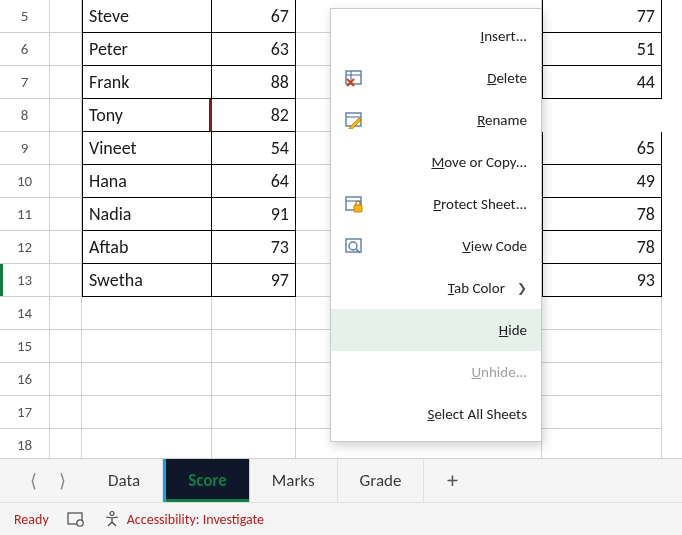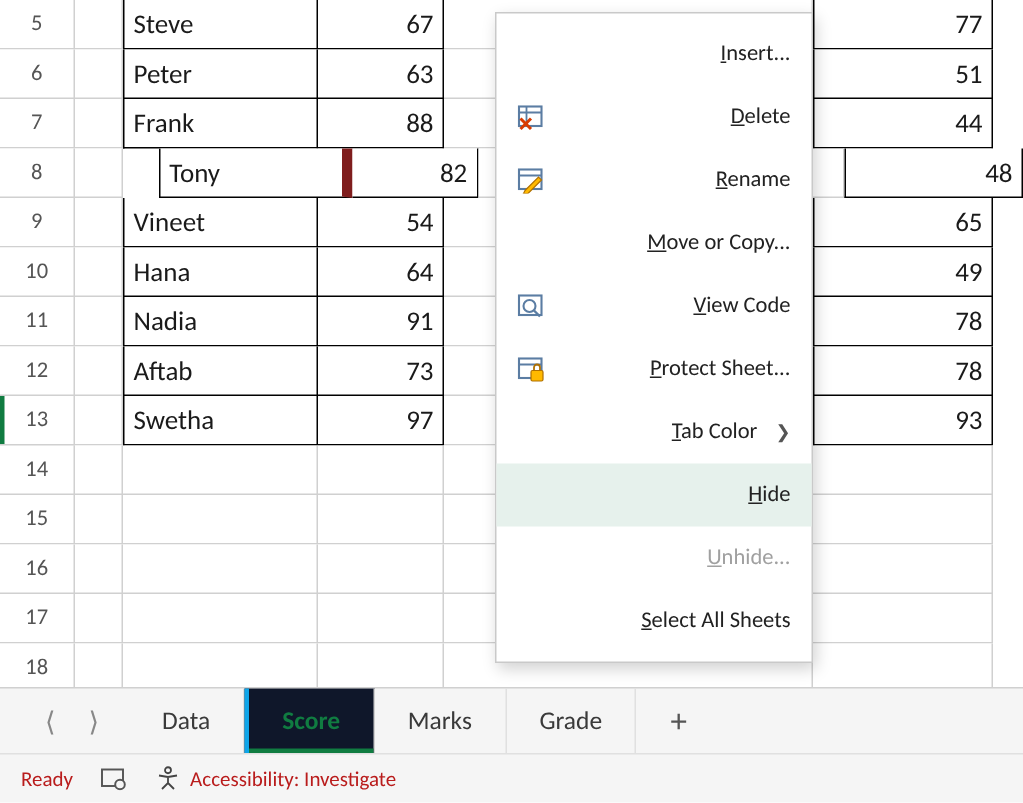--- a/index.html
+++ b/index.html
@@ -230,24 +230,23 @@
       </div>
       <div class="crow">
         <div class="col-gutter"></div>
         <div class="cell col-name" style="border-left:1.5px solid #000;border-right:1px solid #000;border-bottom:1px solid #000;">Frank</div>
         <div class="cell col-num" style="border-right:1.5px solid #000;border-bottom:1px solid #000;">88</div>
         <div class="col-gap" style=""></div>
         <div class="cell col-last" style="border-left:1.5px solid #000;border-right:1.5px solid #000;border-bottom:1px solid #000;">44</div>
       </div>
       <div class="crow">
         <div class="col-gutter"></div>
-        <div class="cell col-name" style="border-left:1.5px solid #000;border-right:7px solid #7f1d1d;border-bottom:1px solid #000;margin-left:24px;">Tony</div>
+        <div class="cell col-name" style="border-left:1.5px solid #000;border-right:3px solid #7f1d1d;border-bottom:1px solid #000;">Tony</div>
         <div class="cell col-num" style="border-right:1.5px solid #000;border-bottom:1px solid #000;">82</div>
         <div class="col-gap" style=""></div>
-        <div class="cell col-last" style="border-left:1.5px solid #000;border-right:1.5px solid #000;border-bottom:1px solid #000;">48</div>
       </div>
       <div class="crow">
         <div class="col-gutter"></div>
         <div class="cell col-name" style="border-left:1.5px solid #000;border-right:1px solid #000;border-bottom:1px solid #000;">Vineet</div>
         <div class="cell col-num" style="border-right:1.5px solid #000;border-bottom:1px solid #000;">54</div>
         <div class="col-gap" style=""></div>
         <div class="cell col-last" style="border-left:1.5px solid #000;border-right:1.5px solid #000;border-bottom:1px solid #000;">65</div>
       </div>
       <div class="crow">
         <div class="col-gutter"></div>
@@ -343,36 +342,36 @@
     <span class="cm-label"><u>R</u>ename</span>
   </div>
   <div class="cm-item">
     <span class="cm-icon"></span>
     <span class="cm-label"><u>M</u>ove or Copy...</span>
   </div>
   <div class="cm-item">
     <span class="cm-icon">
       <svg width="20" height="18" viewBox="0 0 20 18">
           <rect x="2" y="2" width="15" height="13" fill="none" stroke="#5b7da3" stroke-width="1.4"></rect>
-          <circle cx="9" cy="9" r="4" fill="none" stroke="#5b7da3" stroke-width="1.4"></circle>
-          <line x1="12" y1="12" x2="16" y2="16" stroke="#5b7da3" stroke-width="1.6"></line>
-        </svg>
-    </span>
-    <span class="cm-label"><u>V</u>iew Code</span>
-  </div>
-  <div class="cm-item">
-    <span class="cm-icon">
-      <svg width="20" height="18" viewBox="0 0 20 18">
-          <rect x="2" y="2" width="15" height="13" fill="none" stroke="#5b7da3" stroke-width="1.4"></rect>
           <line x1="2" y1="6" x2="17" y2="6" stroke="#5b7da3" stroke-width="1.2"></line>
           <rect x="10" y="10" width="8" height="7" rx="1" fill="#ffb900" stroke="#b07000" stroke-width="0.8"></rect>
           <path d="M12 10 v-2 a2 2 0 0 1 4 0 v2" fill="none" stroke="#b07000" stroke-width="1.2"></path>
         </svg>
     </span>
     <span class="cm-label"><u>P</u>rotect Sheet...</span>
+  </div>
+  <div class="cm-item">
+    <span class="cm-icon">
+      <svg width="20" height="18" viewBox="0 0 20 18">
+          <rect x="2" y="2" width="15" height="13" fill="none" stroke="#5b7da3" stroke-width="1.4"></rect>
+          <circle cx="9" cy="9" r="4" fill="none" stroke="#5b7da3" stroke-width="1.4"></circle>
+          <line x1="12" y1="12" x2="16" y2="16" stroke="#5b7da3" stroke-width="1.6"></line>
+        </svg>
+    </span>
+    <span class="cm-label"><u>V</u>iew Code</span>
   </div>
   <div class="cm-item">
     <span class="cm-icon"></span>
     <span class="cm-label"><u>T</u>ab Color</span>
     <span class="cm-arrow">❯</span>
   </div>
   <div class="cm-item hover">
     <span class="cm-icon"></span>
     <span class="cm-label"><u>H</u>ide</span>
   </div>

